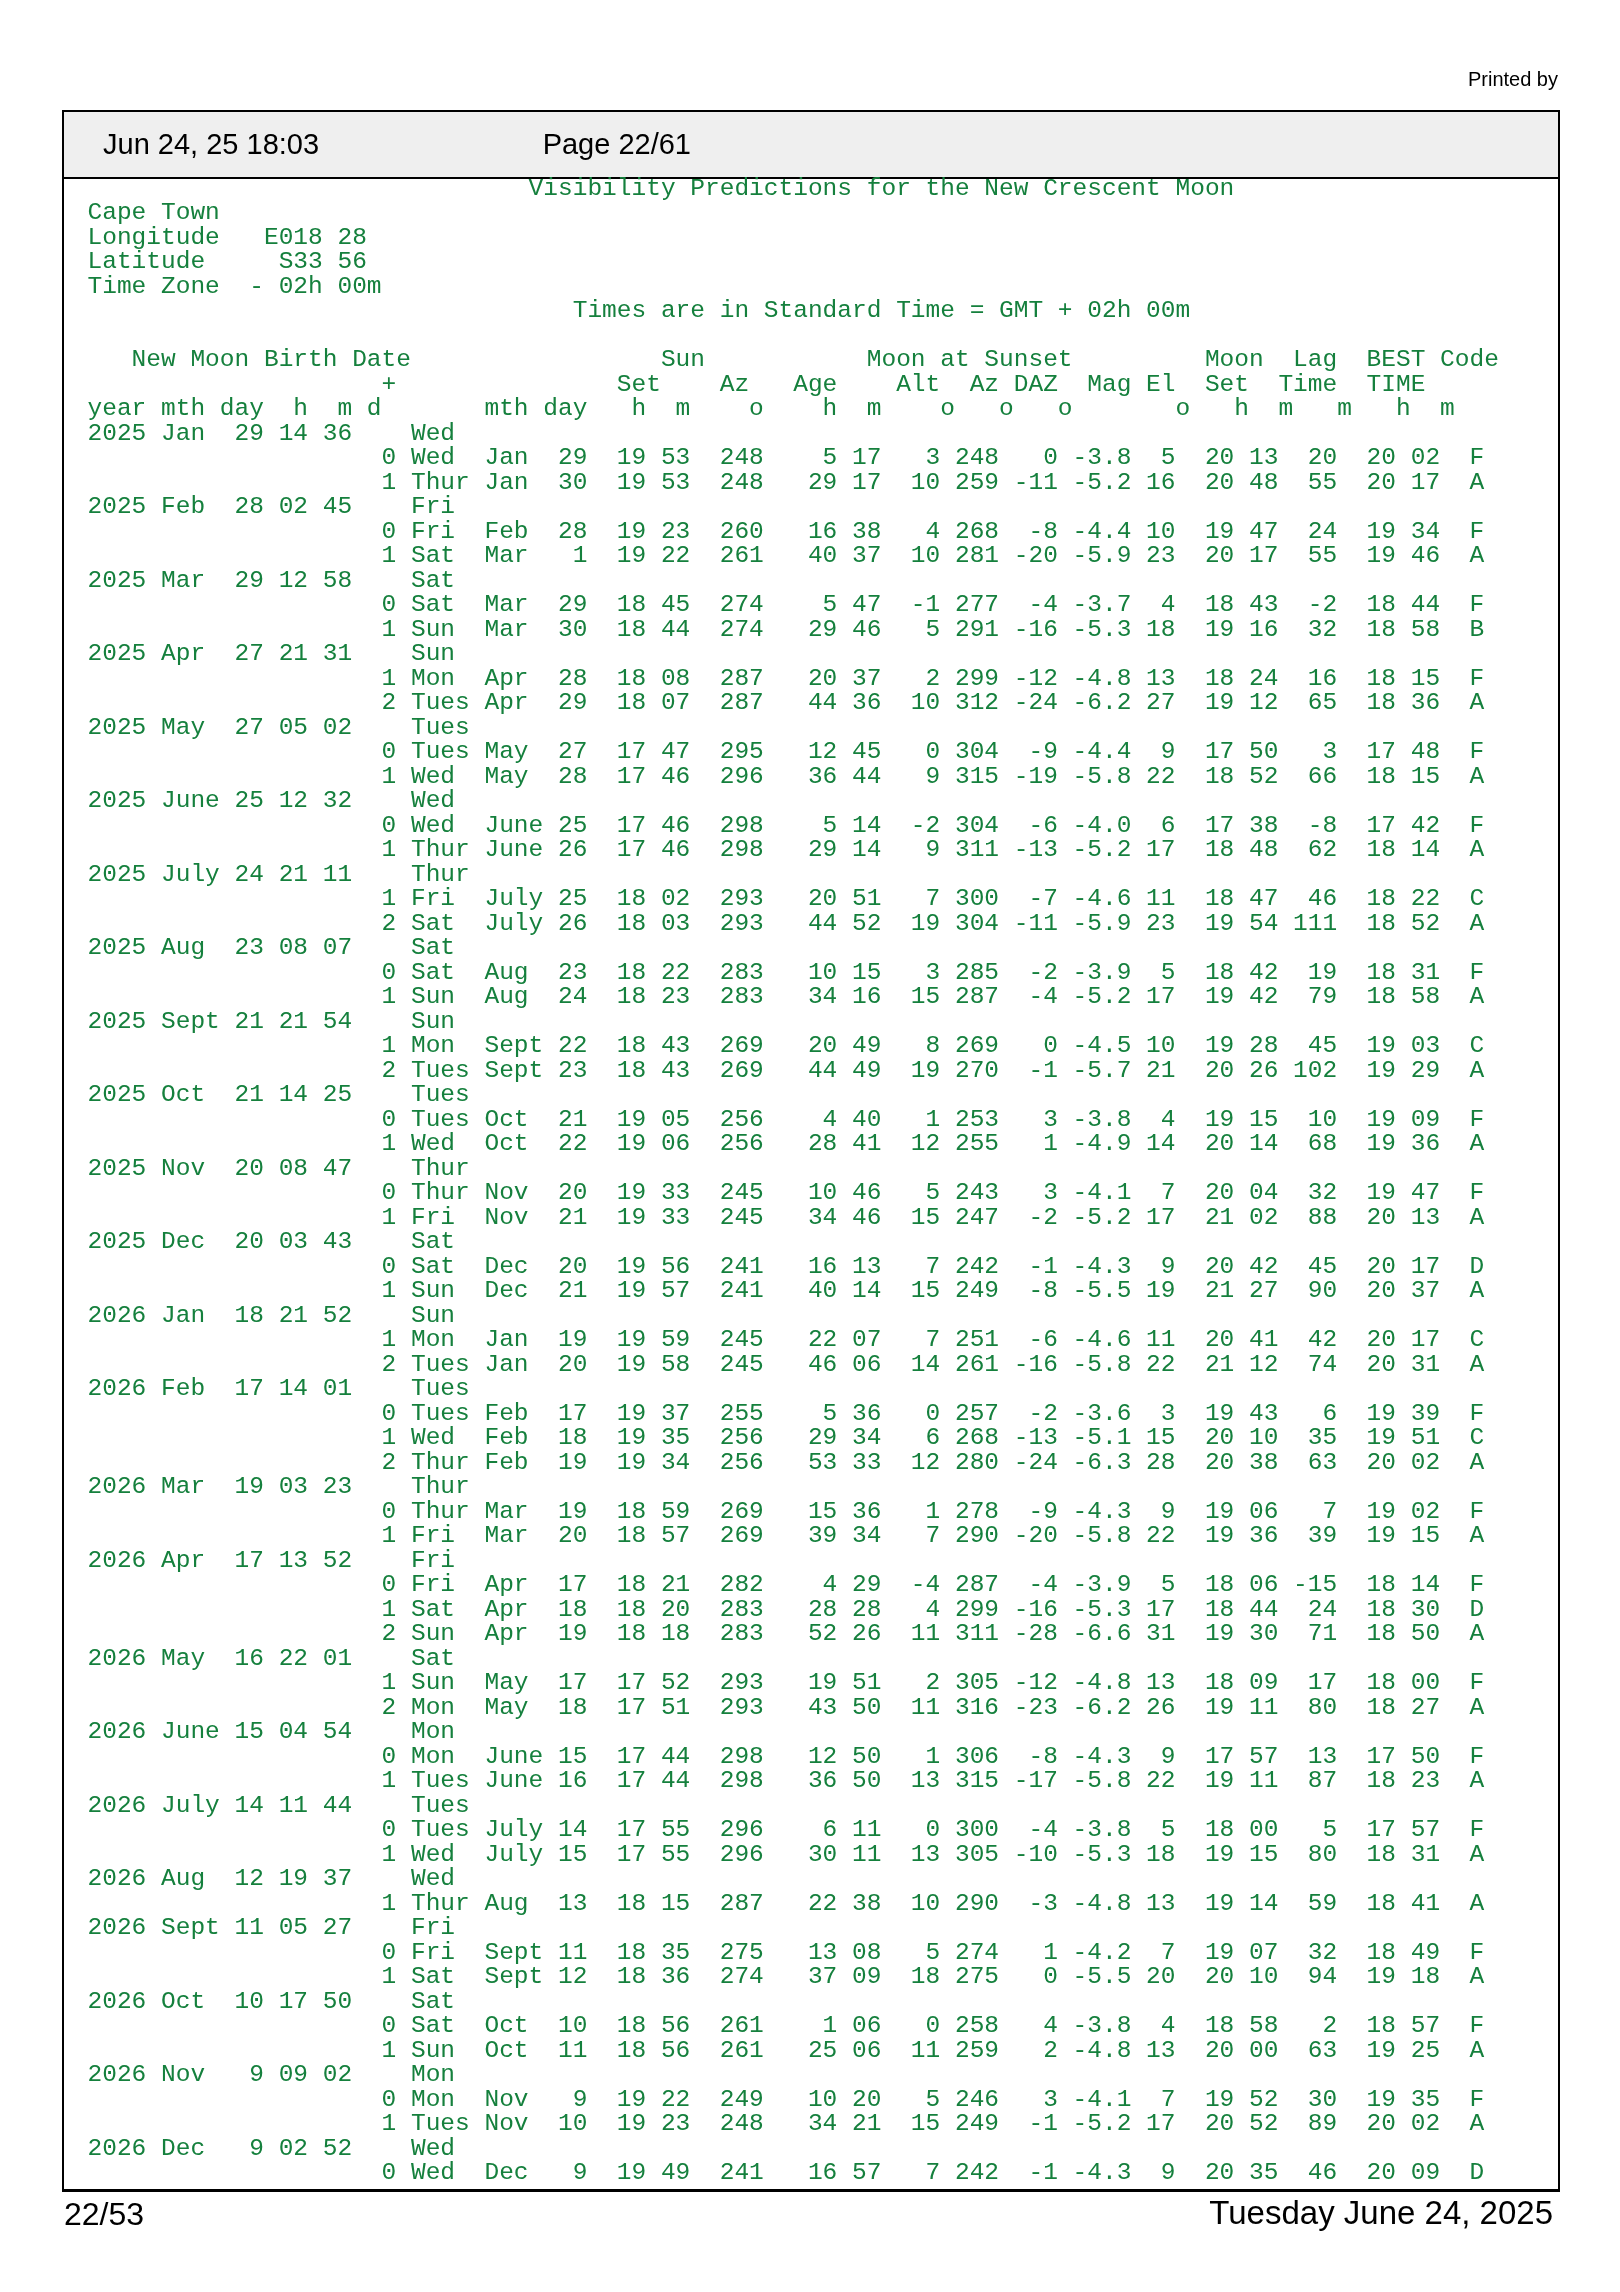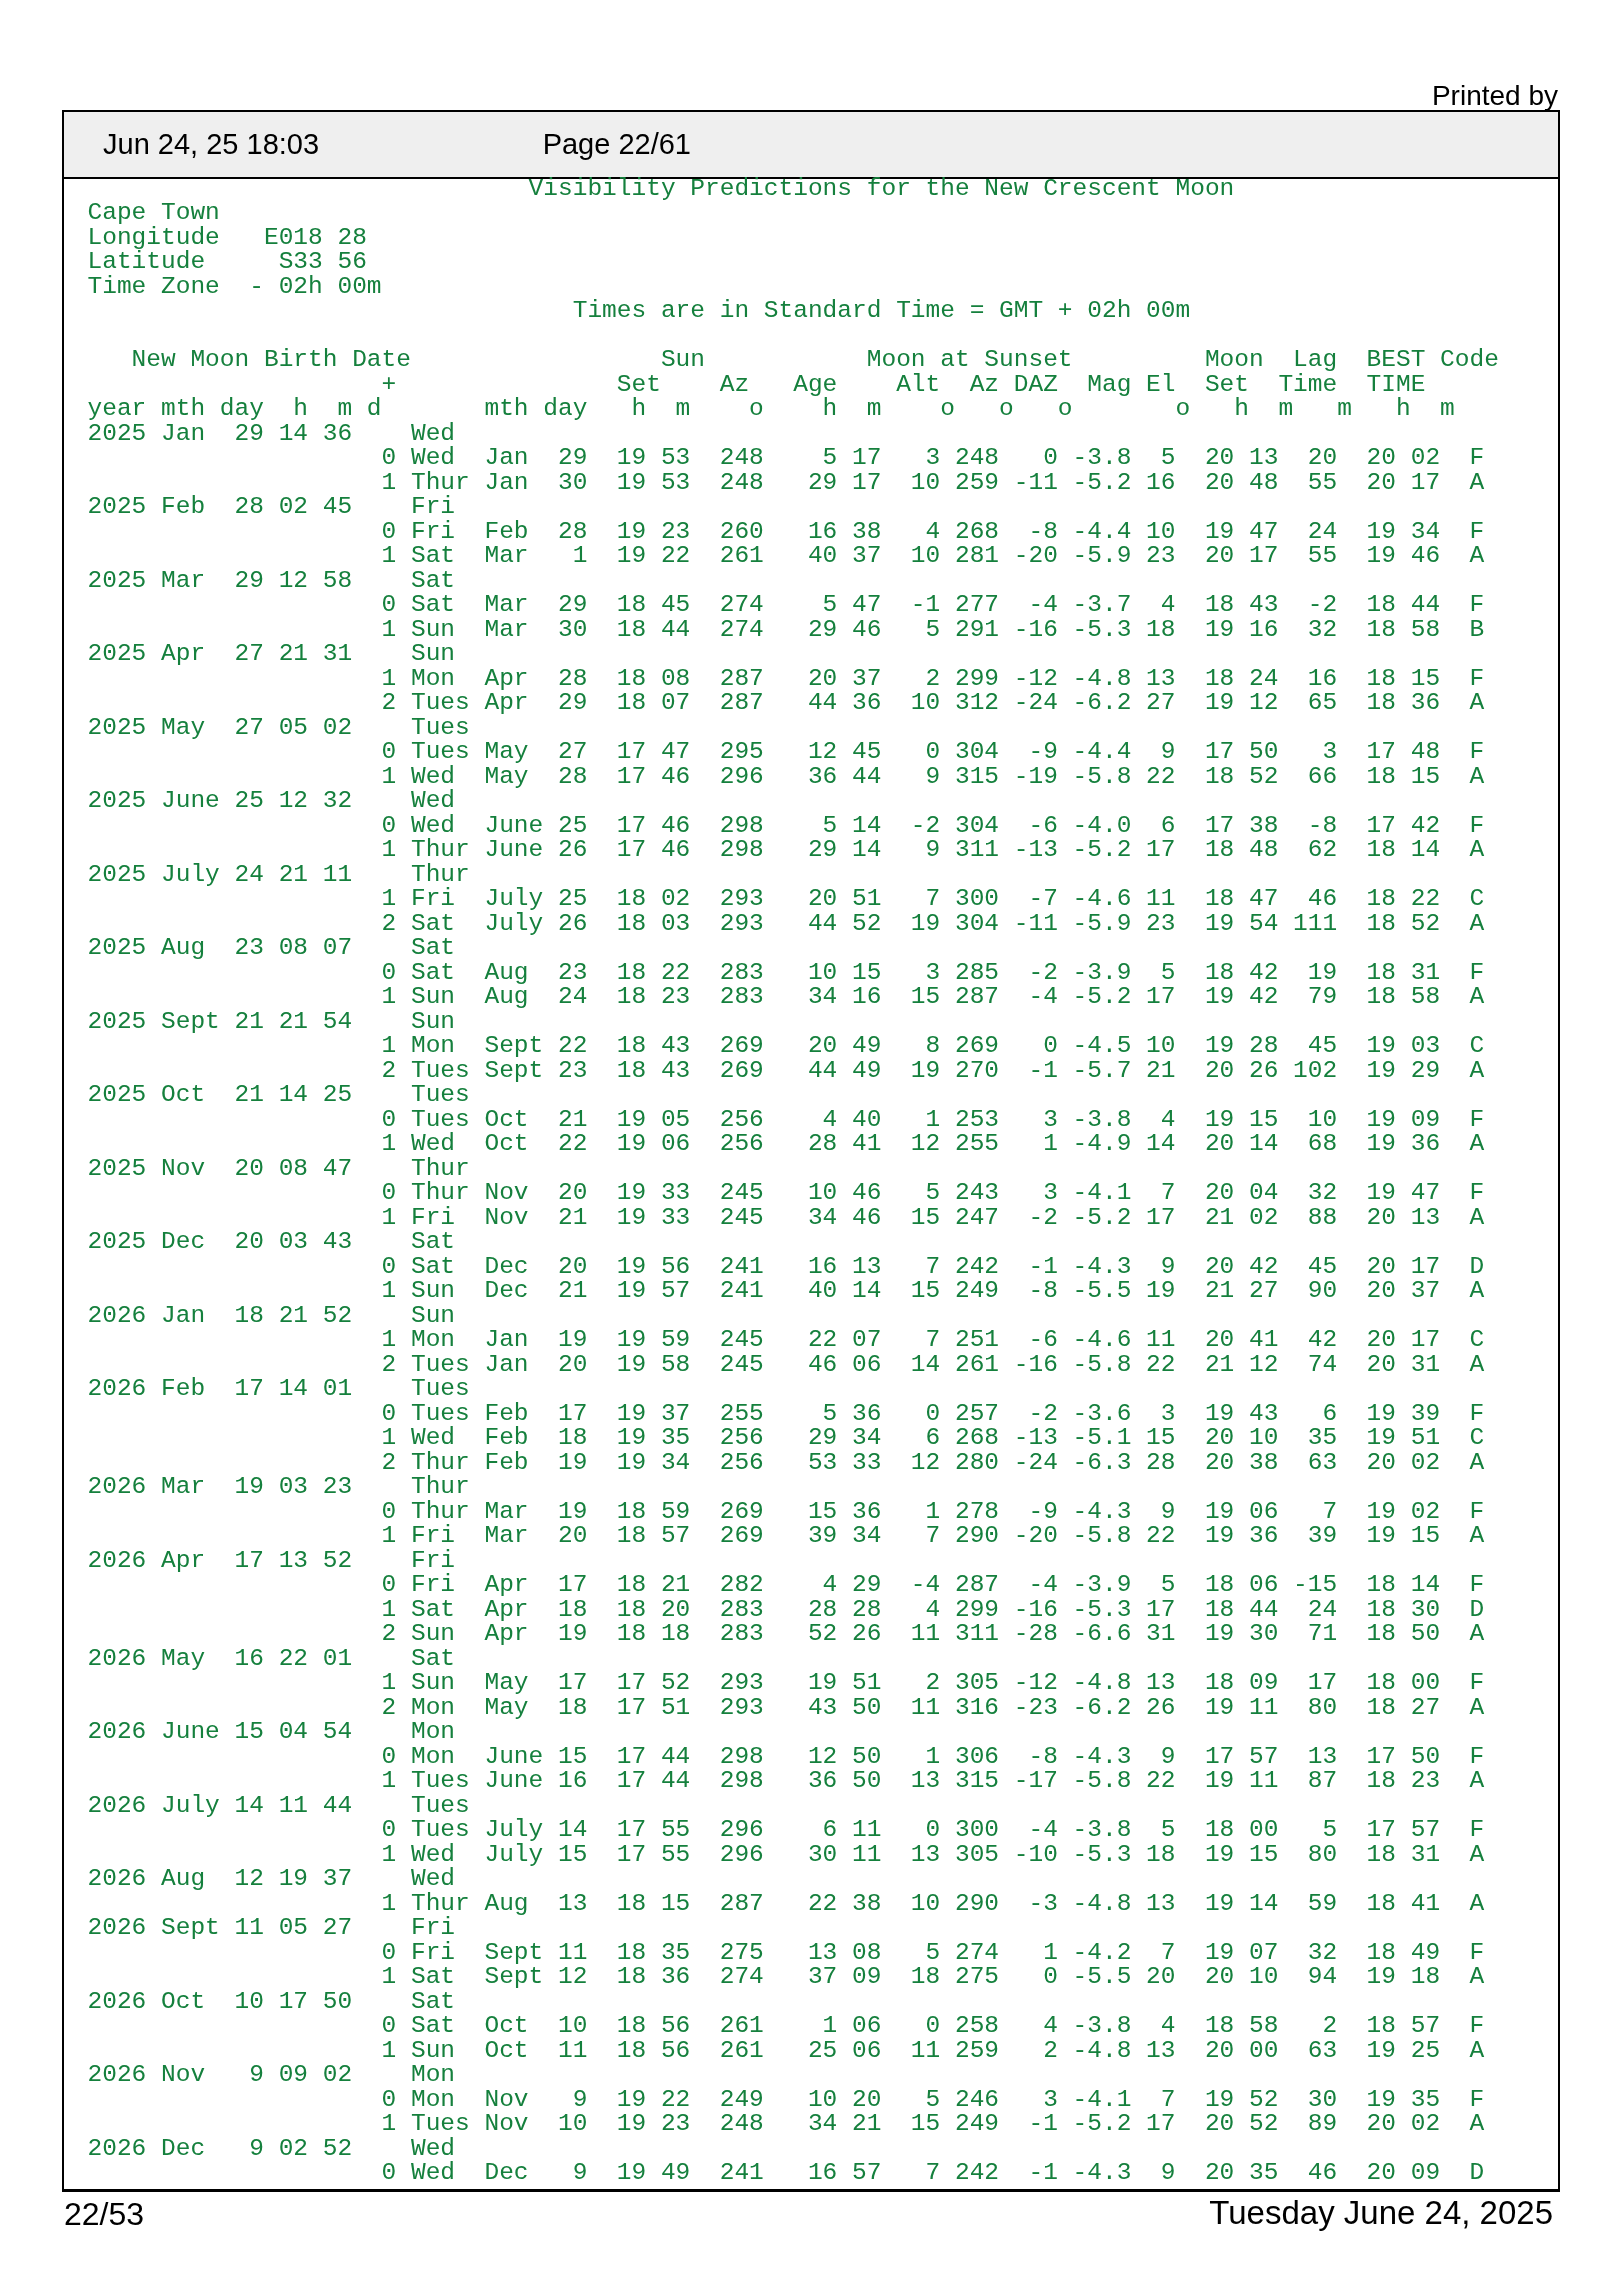--- a/index.html
+++ b/index.html
@@ -4,22 +4,22 @@
 <style>
   html,body { margin:0; padding:0; }
   body {
     width:1620px; height:2293px;
     background:#ffffff;
     position:relative;
     font-family:"Liberation Sans", sans-serif;
     color:#000;
   }
   .printed-by {
-    position:absolute; top:80px; right:62px;
-    font-size:28px; letter-spacing:0px;
+    position:absolute; top:68px; right:62px;
+    font-size:20px; letter-spacing:0px;
   }
   .titlebar {
     position:absolute; left:62px; top:110px;
     width:1498px; height:69px;
     box-sizing:border-box;
     background:#efefef;
     border:2.9px solid #000;
     display:flex; align-items:center;
   }
   .tb-left  { font-size:29px; margin-left:39px;  width:372px; white-space:nowrap; }

